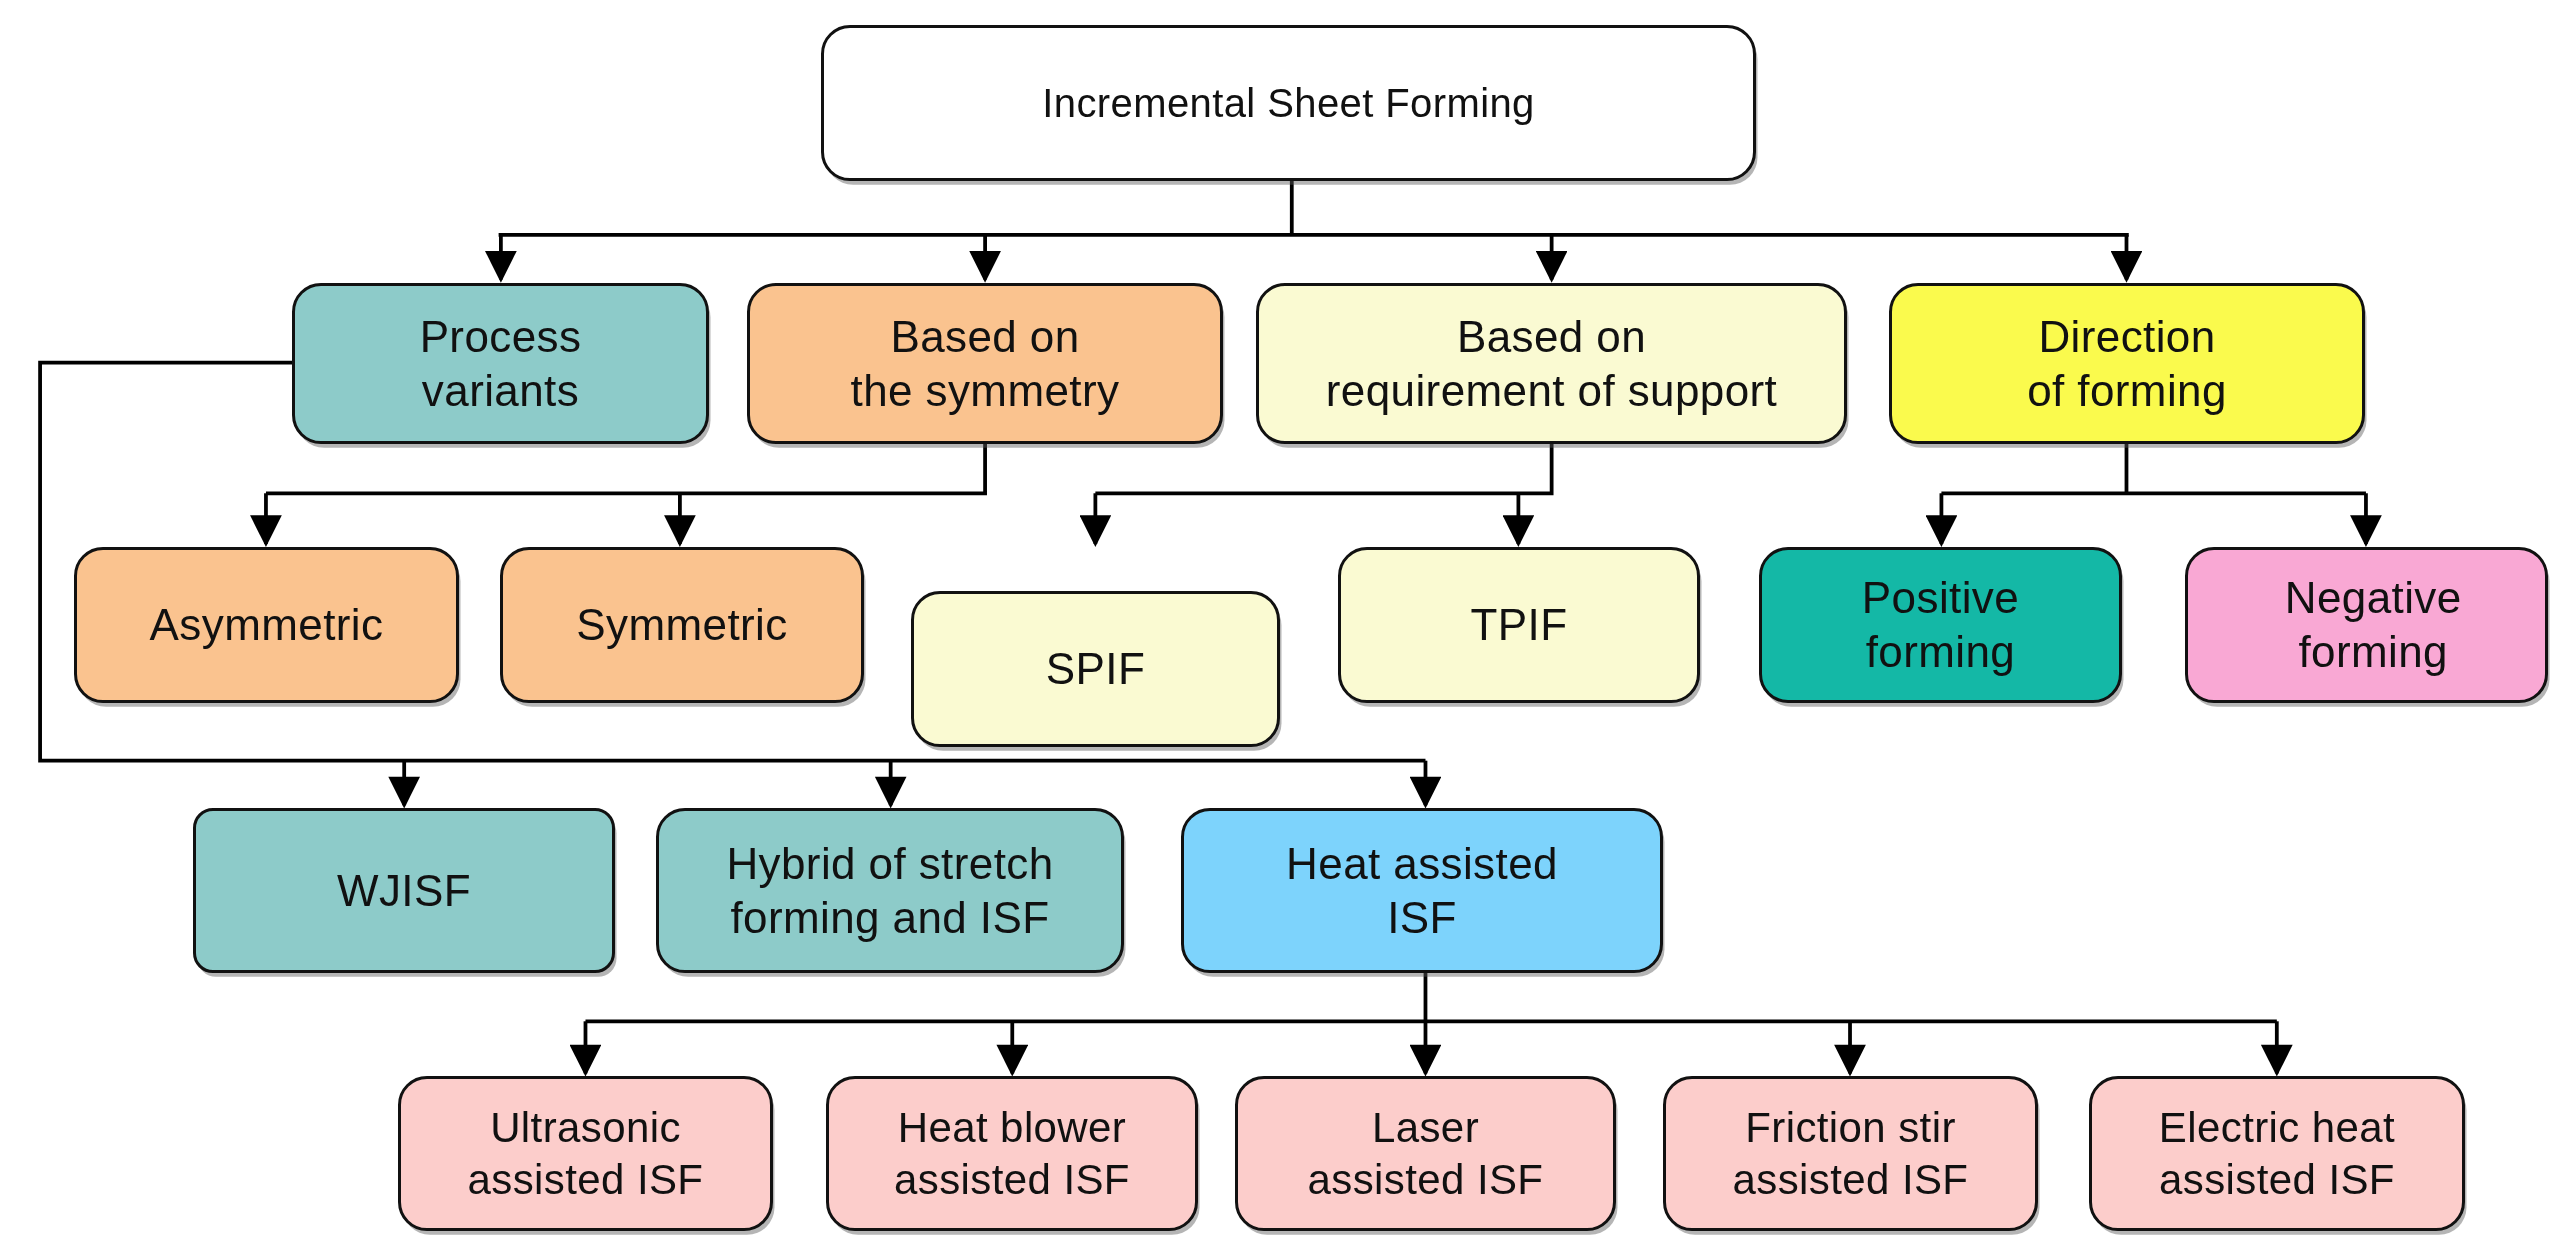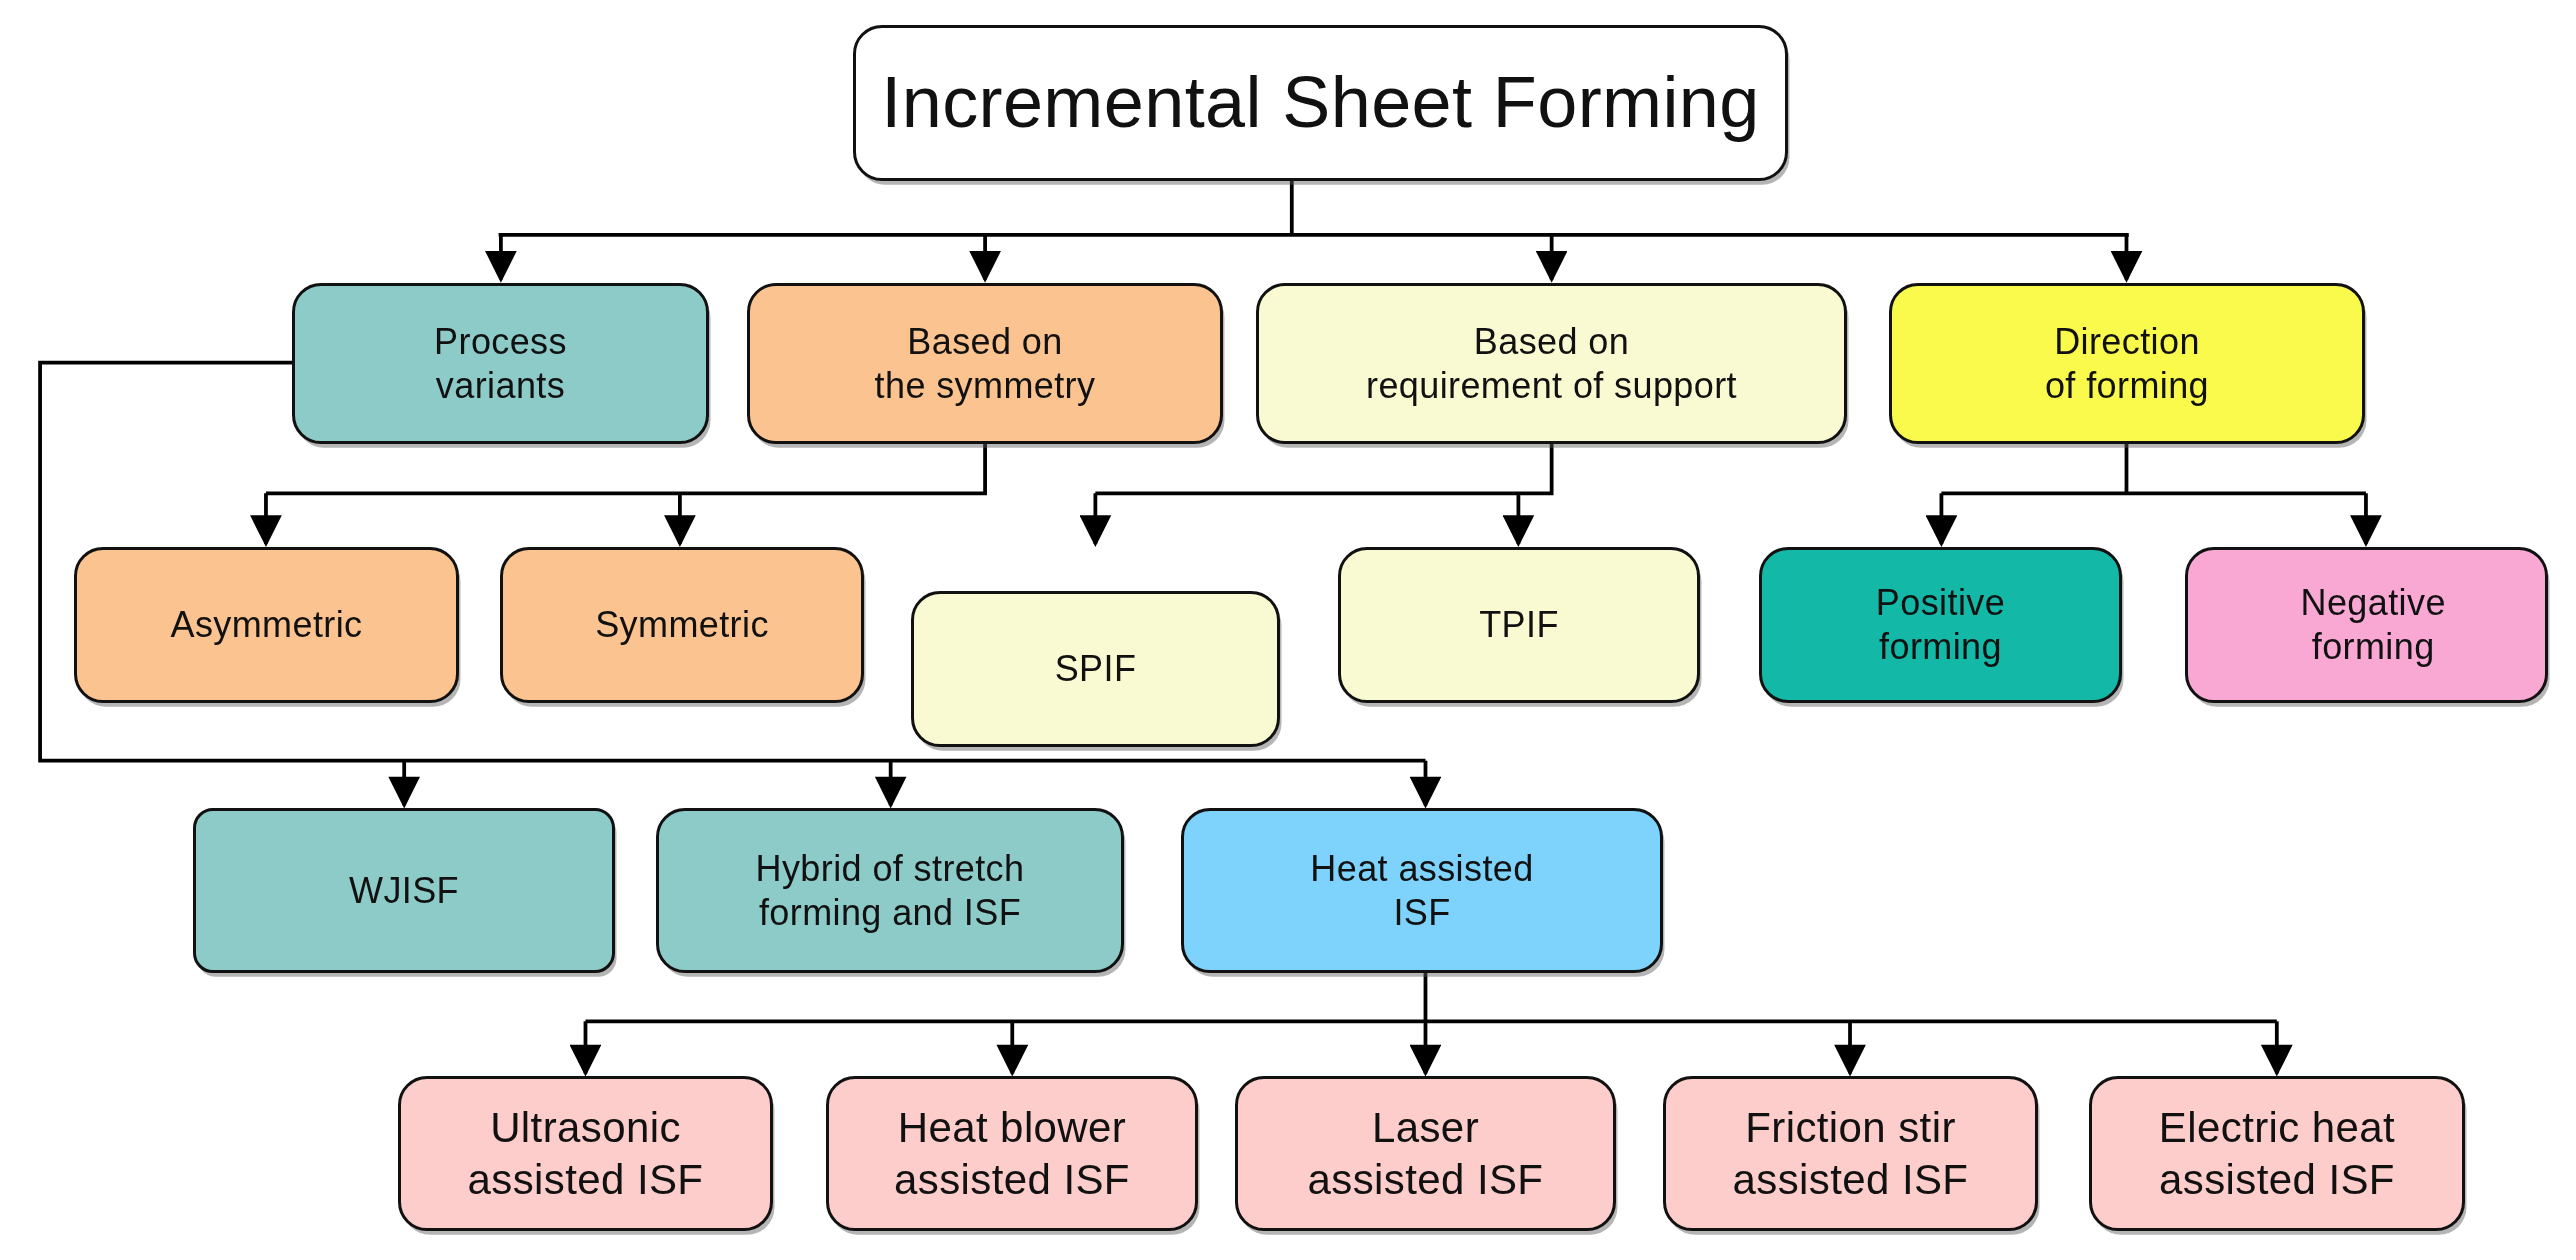--- a/index.html
+++ b/index.html
@@ -39,22 +39,22 @@
     text-align: center;
     color: #111111;
     padding: 4.5px 10.6px;
     box-shadow: 3px 5.3px 0 -1.5px rgba(90,90,90,0.45);
   }
   .node .lbl {
     white-space: pre-line;
     line-height: 1.22;
     letter-spacing: 0.4px;
   }
-  .fs80 { font-size: 72px; margin-left: 32px; }
-  .fs58 { font-size: 36px; }
+  .fs80 { font-size: 40px; }
+  .fs58 { font-size: 44px; }
   .fs56 { font-size: 42px; }
 </style>
 </head>
 <body>
 
 <div class="canvas">
 
   <svg class="connectors" width="2576" height="1260" viewBox="0 0 3410 1668">
     <defs>
       <marker id="arrow" viewBox="0 0 10 10" refX="9" refY="5" markerWidth="46" markerHeight="42" orient="auto" markerUnits="userSpaceOnUse">

